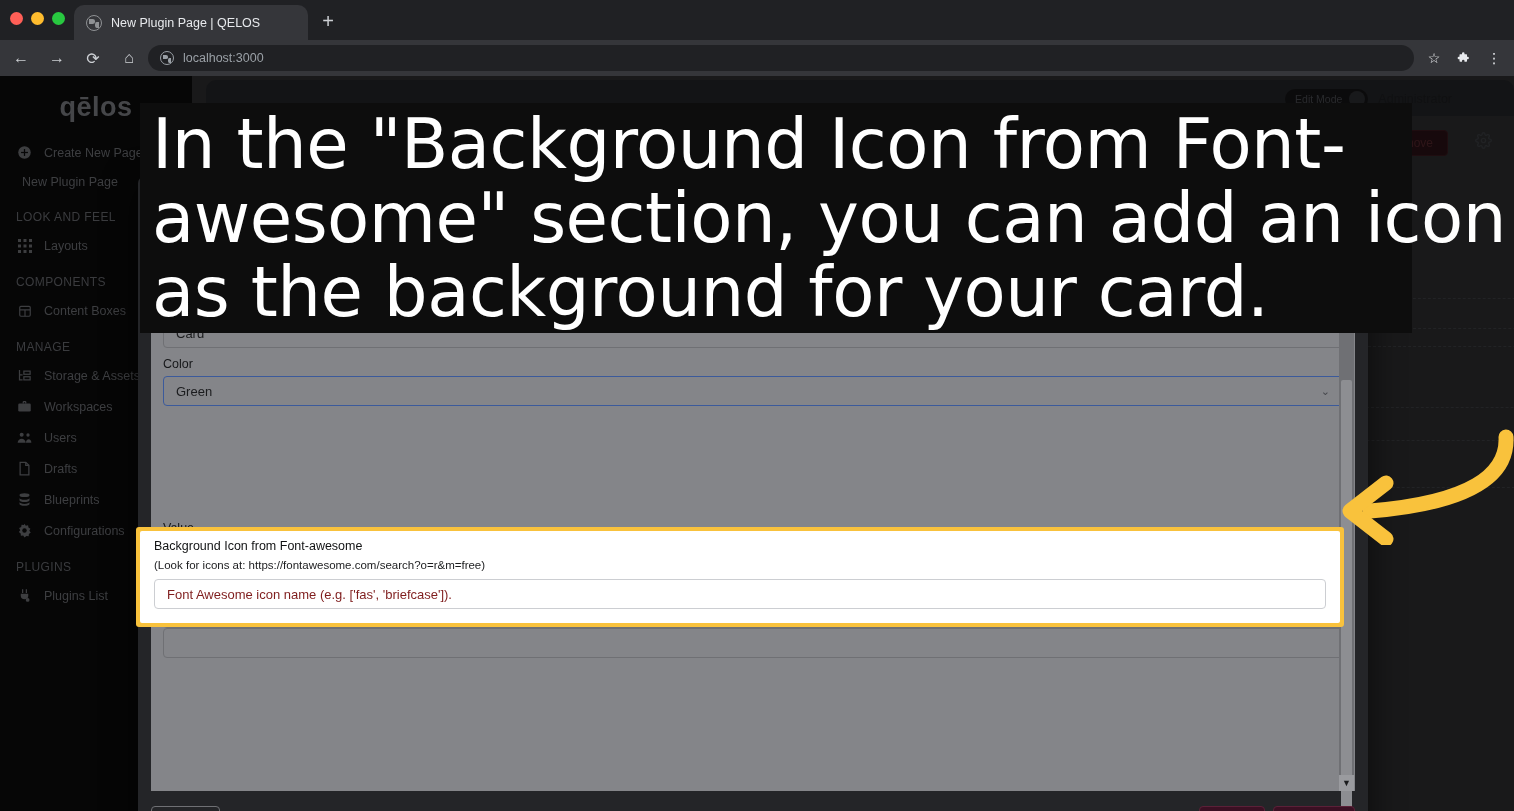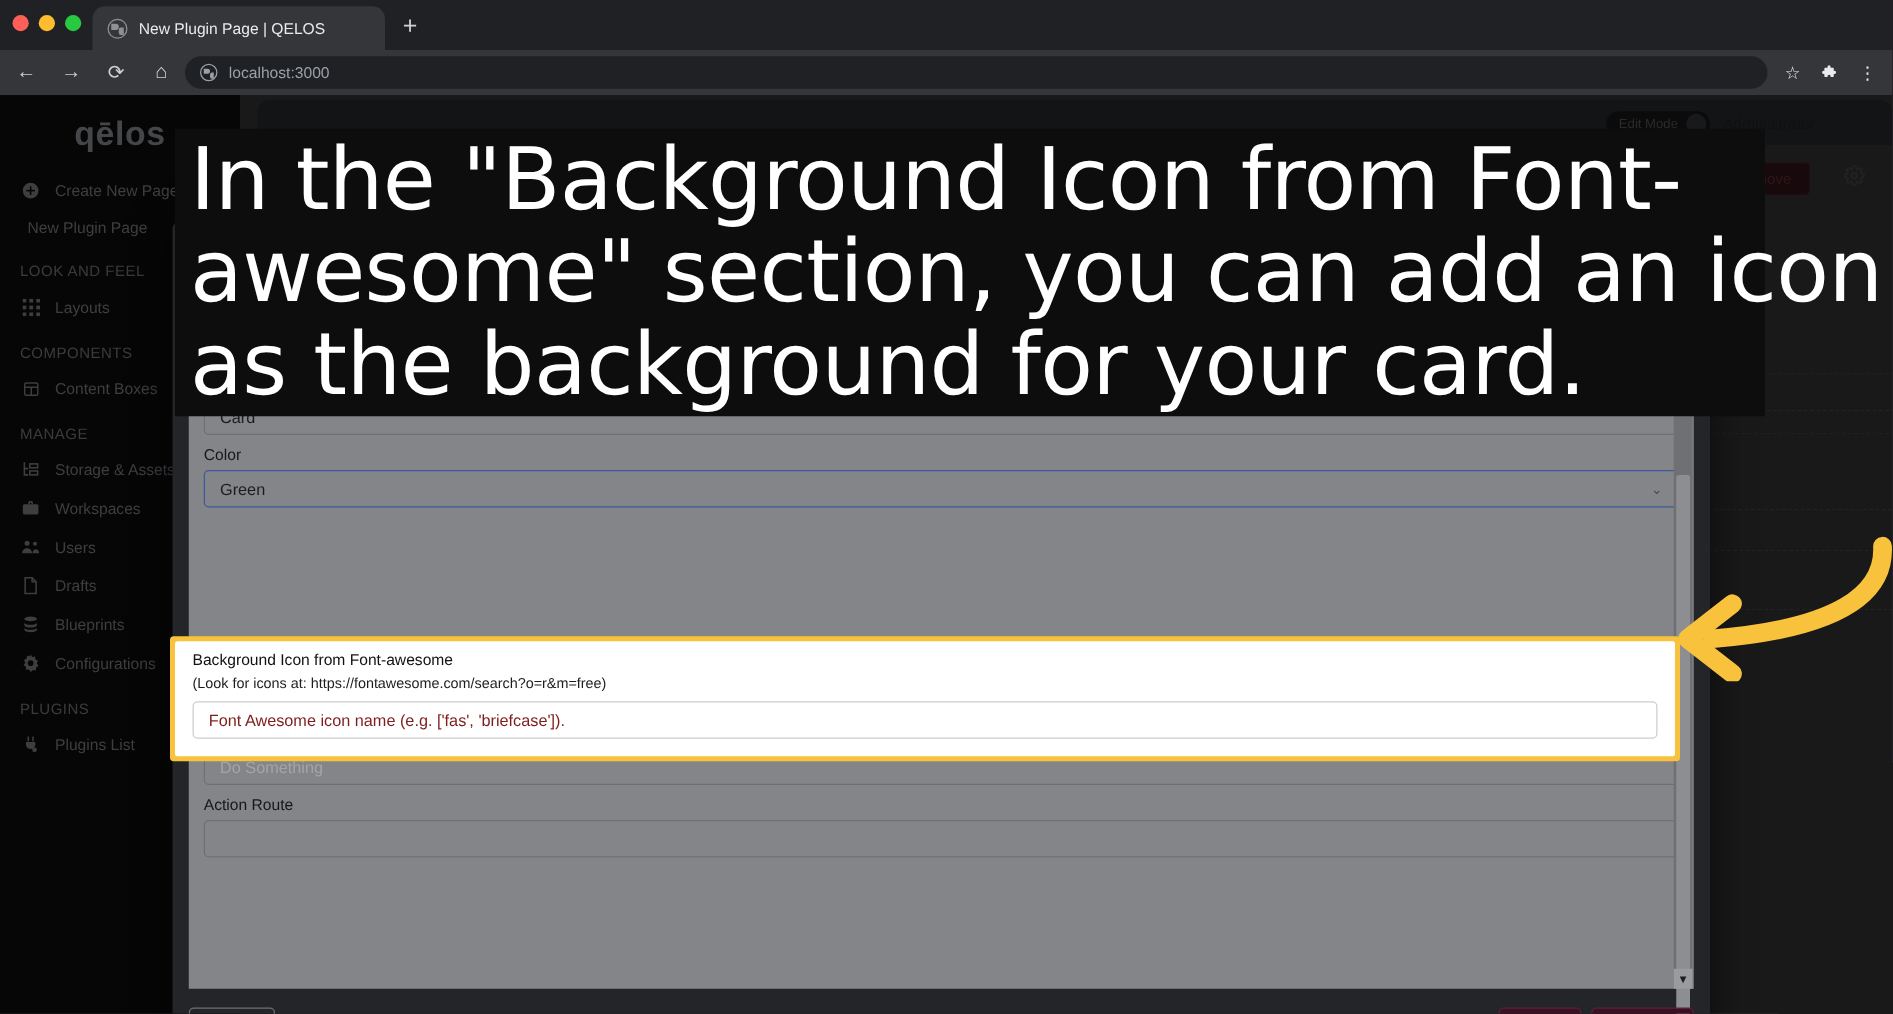--- a/index.html
+++ b/index.html
@@ -179,21 +179,21 @@
   .field-input {
     height: 30px; border: 1px solid #6f7074; border-radius: 4px;
     display: flex; align-items: center; padding: 0 12px;
     color: #1b1c1e; font-size: 13px; background: transparent;
   }
   .field-input.ph { color: #a4a5a9; }
   .field-input.focused { border-color: #3b5a9b; }
   .field-input .chev { margin-left: auto; color: #46484d; font-size: 11px; }
 
   .highlight-box {
-    position: absolute; left: 136px; top: 433px; width: 1208px; height: 100px;
+    position: absolute; left: 136px; top: 451px; width: 1208px; height: 100px;
     background: #f9c23c; border-radius: 3px; padding: 4px;
   }
   .highlight-inner {
     background: #ffffff; width: 100%; height: 100%; border-radius: 2px;
     padding: 8px 14px;
   }
   .hb-label { color: #111213; font-size: 12.5px; }
   .hb-hint { color: #1b1c1e; font-size: 11.5px; padding-top: 6px; }
   .hb-input {
     margin-top: 8px; height: 30px; border: 1px solid #ccced2; border-radius: 4px;
@@ -486,21 +486,20 @@
           <div class="field-label">Value</div>
           <div class="field-input ph">Enter a number or a reference to a variable</div>
         </div>
 
         <div class="field">
           <div class="field-label">Action Text</div>
           <div class="field-input ph">Do Something</div>
         </div>
 
         <div class="field">
-          <div class="field-label">Action Route</div>
           <div class="field-input ph"></div>
         </div>
       </div>
 
       <div class="modal-scrollbar">
         <div class="sb-thumb"></div>
         <div class="sb-arrow">▼</div>
       </div>
 
       <div class="modal-footer">

